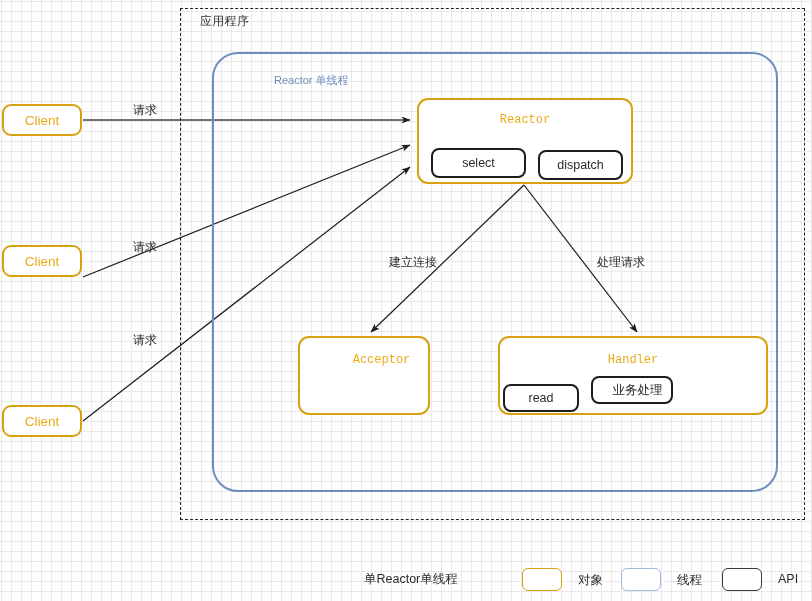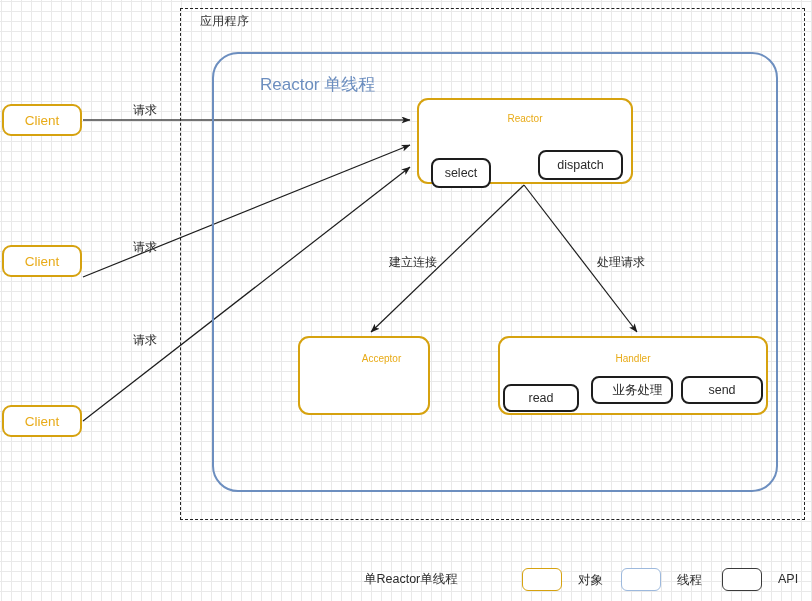--- a/index.html
+++ b/index.html
@@ -60,43 +60,45 @@
     top: 52px;
     width: 566px;
     height: 440px;
     border: 2px solid #6C8EBF;
     border-radius: 26px;
     box-sizing: border-box;
     background: transparent;
   }
   .thread-box-label {
     position: absolute;
-    left: 260px;
+    left: 243px;
     top: 73px;
-    font-size: 17px;
+    font-size: 11px;
     color: #6C8EBF;
     white-space: nowrap;
+    padding-left: 31px;
   }
 
   
   .obj-box {
     position: absolute;
     border: 2.4px solid #D6A20F;
     border-radius: 11px;
     box-sizing: border-box;
     background: #ffffff;
   }
   .obj-title {
     position: absolute;
     left: 0;
     right: 0;
     text-align: center;
     color: #E8AB18;
-    font-size: 10px;
-    white-space: nowrap;
+    font-size: 12px;
+    white-space: nowrap;
+    font-family: Liberation Mono, monospace;
   }
 
   .client-box {
     position: absolute;
     width: 80px;
     height: 32px;
     border: 2.4px solid #D6A20F;
     border-radius: 9px;
     box-sizing: border-box;
     background: #ffffff;
@@ -122,21 +124,21 @@
     box-sizing: border-box;
     background: #ffffff;
     color: #2b2b2b;
     font-size: 12.5px;
     display: flex;
     align-items: center;
     justify-content: center;
     white-space: nowrap;
   }
 
-  #api-select   { left: 431px; top: 158px; width: 60px;  height: 30px; }
+  #api-select   { left: 431px; top: 148px; width: 95px;  height: 30px; }
   #api-dispatch { left: 538px; top: 150px; width: 85px;  height: 30px; }
   #api-accept   { left: 321px; top: 376px; width: 86px;  height: 28px; }
   #api-read     { left: 503px; top: 384px; width: 76px;  height: 28px; }
   #api-biz      { left: 591px; top: 376px; width: 82px;  height: 28px; padding-left: 11px; }
   #api-send     { left: 681px; top: 376px; width: 82px;  height: 28px; }
 
   
   .edge-label {
     position: absolute;
     font-size: 12px;
@@ -237,23 +239,20 @@
 
   <div id="handler-box" class="obj-box">
     <div class="obj-title" style="top:15px;">Handler</div>
   </div>
   <div id="api-read" class="api-box">
     <span>read</span>
   </div>
   <div id="api-biz" class="api-box">
     <span>业务处理</span>
   </div>
-  <div id="api-send" class="api-box">
-    <span>send</span>
-  </div>
 
   <div id="lbl-req-0" class="edge-label">请求</div>
   <div id="lbl-req-1" class="edge-label">请求</div>
   <div id="lbl-req-2" class="edge-label">请求</div>
   <div id="lbl-conn" class="edge-label">建立连接</div>
   <div id="lbl-proc" class="edge-label">处理请求</div>
 
   <div class="legend-title">单Reactor单线程</div>
 
   <div id="swatch-object" class="legend-swatch"></div>

